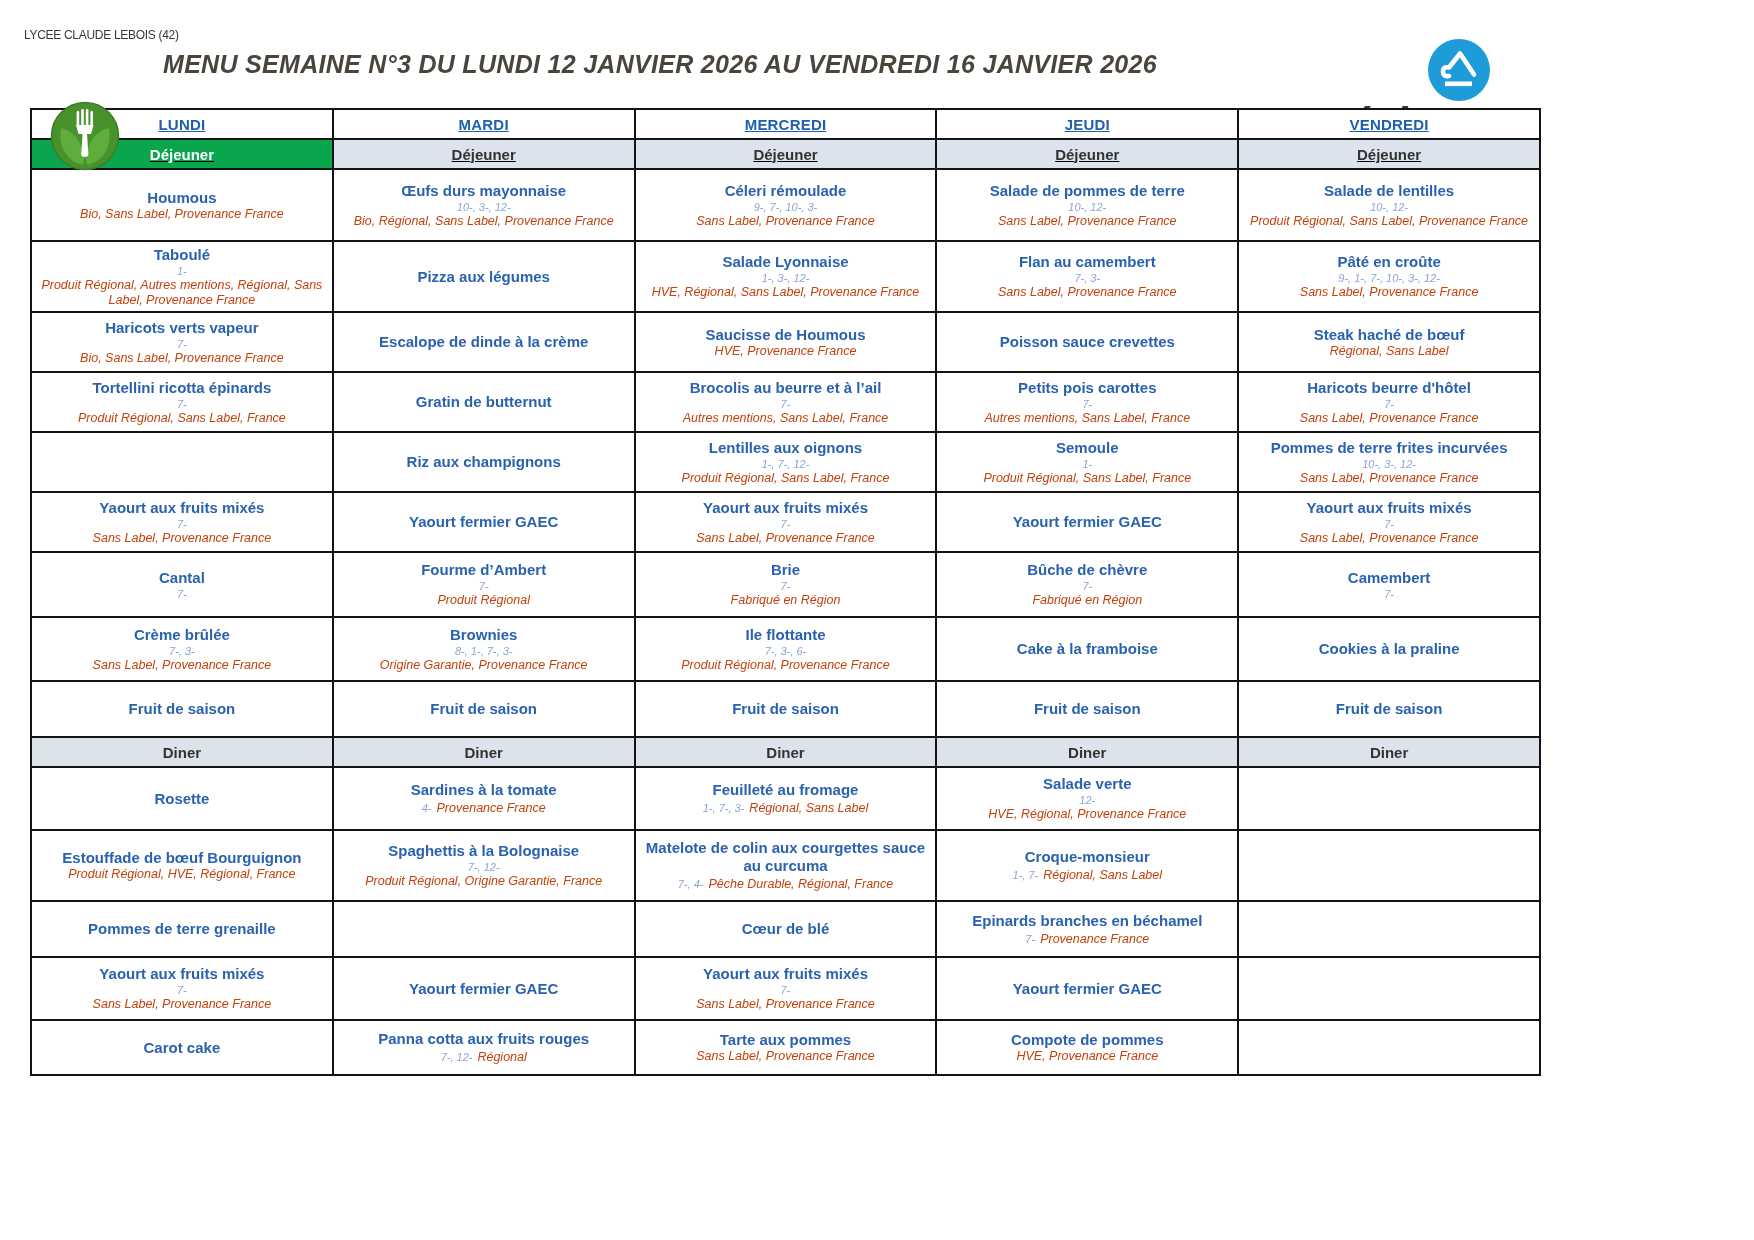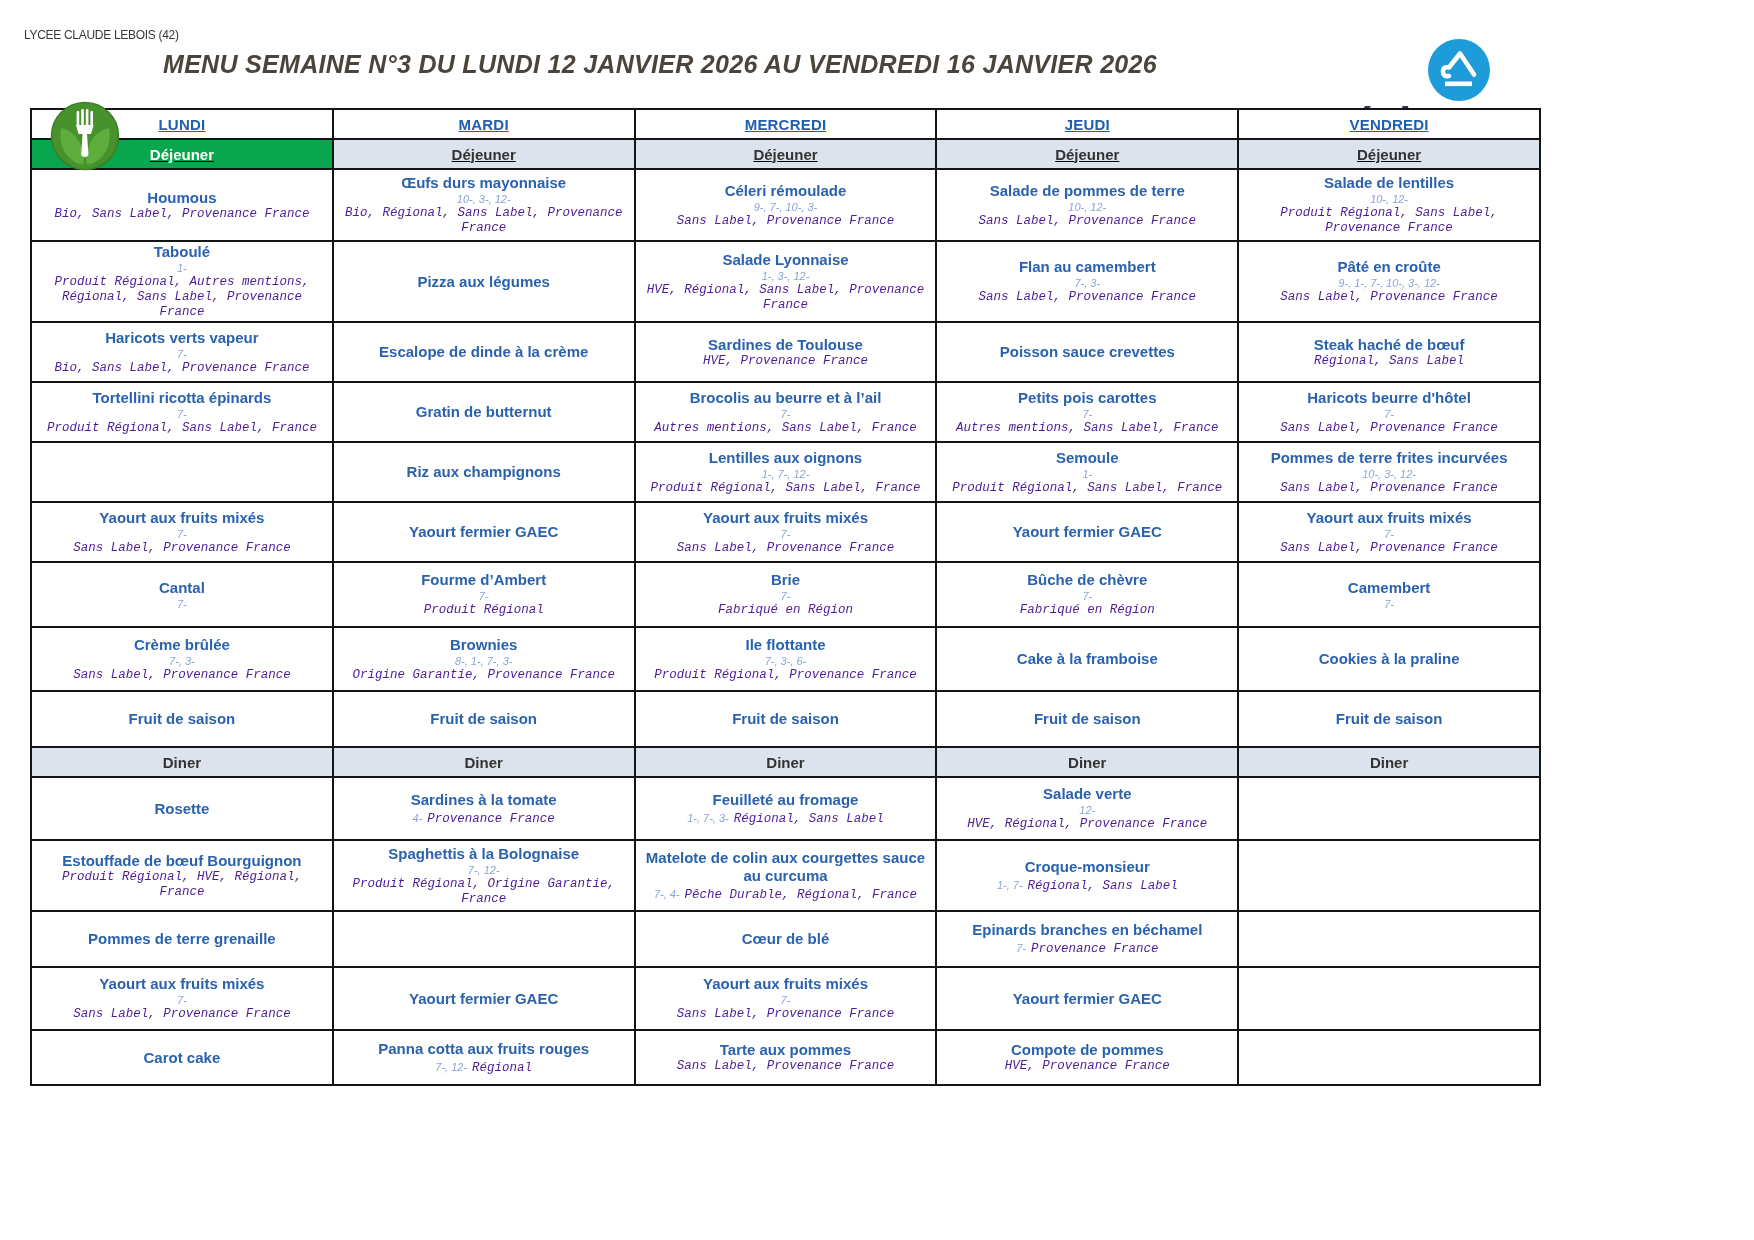--- a/index.html
+++ b/index.html
@@ -20,21 +20,21 @@
   .fork-badge{position:absolute;left:50px;top:101px;width:70px;height:70px;z-index:5;}
   
   table.menu{position:absolute;left:30px;top:108px;width:1511px;border-collapse:collapse;table-layout:fixed;}
   table.menu th,table.menu td{border:2px solid #141414;padding:1px 6px;text-align:center;vertical-align:middle;}
   th.day-th{height:26px;background:#ffffff;color:#1e5fae;font-size:15px;font-weight:bold;letter-spacing:0.2px;text-decoration:underline;}
   td.sec{height:26px;background:#dce3ed;color:#333333;font-size:15px;font-weight:bold;}
   td.sec.green{background:#09a64e;color:#ffffff;}
   .cw{display:flex;flex-direction:column;justify-content:center;align-items:center;}
   .nm{color:#2a62ae;font-weight:bold;font-size:15px;line-height:18px;}
   .al{color:#8ba4d8;font-style:italic;font-size:11px;line-height:14px;}
-  .lb{color:#4c1d95;font-style:italic;font-size:12.5px;line-height:15px;font-family:Liberation Mono, monospace;}
+  .lb{color:#c2410c;font-style:italic;font-size:12.5px;line-height:15px;}
   .im{line-height:15px;text-align:right;}
   .im .al{margin-right:5px;}
 </style>
 </head>
 <body>
 
 <div class="school">LYCEE CLAUDE LEBOIS (42)</div>
 <div class="title">MENU SEMAINE N°3 DU LUNDI 12 JANVIER 2026 AU VENDREDI 16 JANVIER 2026</div>
 
 <div class="brand">
@@ -166,21 +166,21 @@
             <div class="lb">Bio, Sans Label, Provenance France</div>
           </div>
         </td>
         <td>
           <div class="cw">
             <div class="nm">Escalope de dinde à la crème</div>
           </div>
         </td>
         <td>
           <div class="cw">
-            <div class="nm">Sardines de Toulouse</div>
+            <div class="nm">Saucisse de Houmous</div>
             <div class="lb">HVE, Provenance France</div>
           </div>
         </td>
         <td>
           <div class="cw">
             <div class="nm">Poisson sauce crevettes</div>
           </div>
         </td>
         <td>
           <div class="cw">

